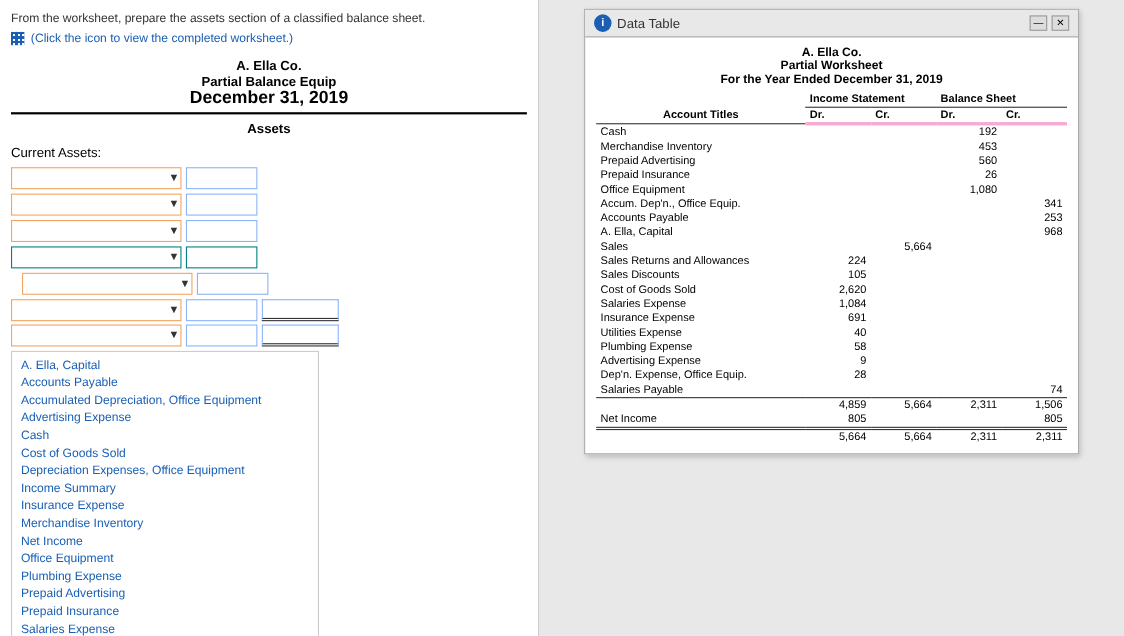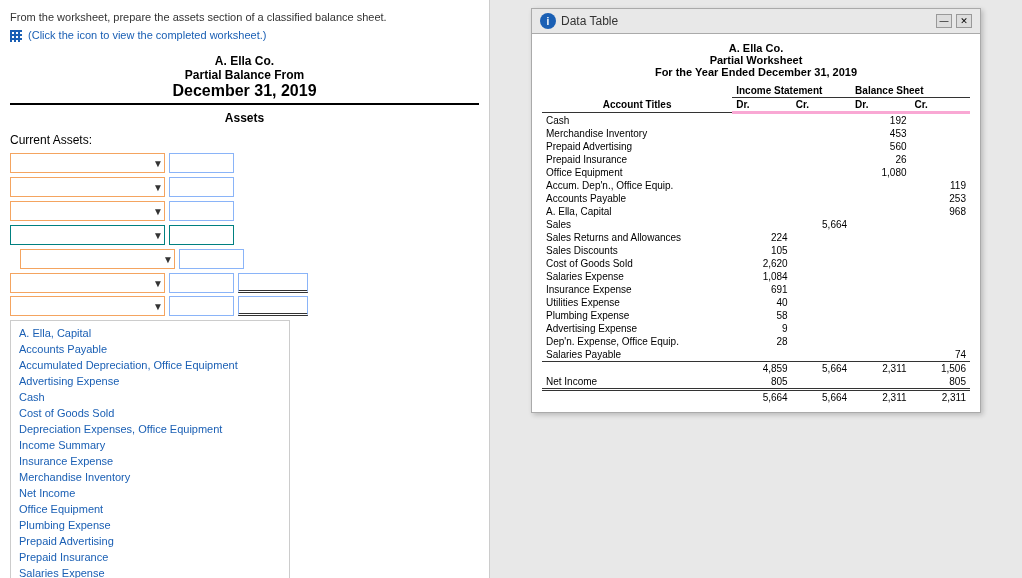--- a/index.html
+++ b/index.html
@@ -263,21 +263,21 @@
 
 <div class="left-panel">
   <p class="instruction-text">From the worksheet, prepare the assets section of a classified balance sheet.</p>
   <a class="link-text">
     <span style="display:inline-block;width:12px;height:12px;background:repeating-linear-gradient(#1a5fb4,#1a5fb4 2px,transparent 2px,transparent 4px),repeating-linear-gradient(90deg,#1a5fb4,#1a5fb4 2px,transparent 2px,transparent 4px);margin-right:3px;vertical-align:middle;"></span>
     <span>(Click the icon to view the completed worksheet.)</span>
   </a>
 
   <div class="company-header">
     <div class="company-name">A. Ella Co.</div>
-    <div class="subtitle">Partial Balance From</div>
+    <div class="subtitle">Partial Balance Equip</div>
     <div class="date">December 31, 2019</div>
     <div class="section-label">Assets</div>
   </div>
 
   <div class="current-assets-label">Current Assets:</div>
 
   <div class="form-row">
     <div class="dropdown-container">
       <select class="dropdown-select">
         <option value=""></option>
@@ -443,21 +443,21 @@
               <td class="num-col"></td>
               <td class="num-col"></td>
               <td class="num-col">1,080</td>
               <td class="num-col"></td>
             </tr>
             <tr>
               <td class="account-col">Accum. Dep'n., Office Equip.</td>
               <td class="num-col"></td>
               <td class="num-col"></td>
               <td class="num-col"></td>
-              <td class="num-col">119</td>
+              <td class="num-col">341</td>
             </tr>
             <tr>
               <td class="account-col">Accounts Payable</td>
               <td class="num-col"></td>
               <td class="num-col"></td>
               <td class="num-col"></td>
               <td class="num-col">253</td>
             </tr>
             <tr>
               <td class="account-col">A. Ella, Capital</td>

